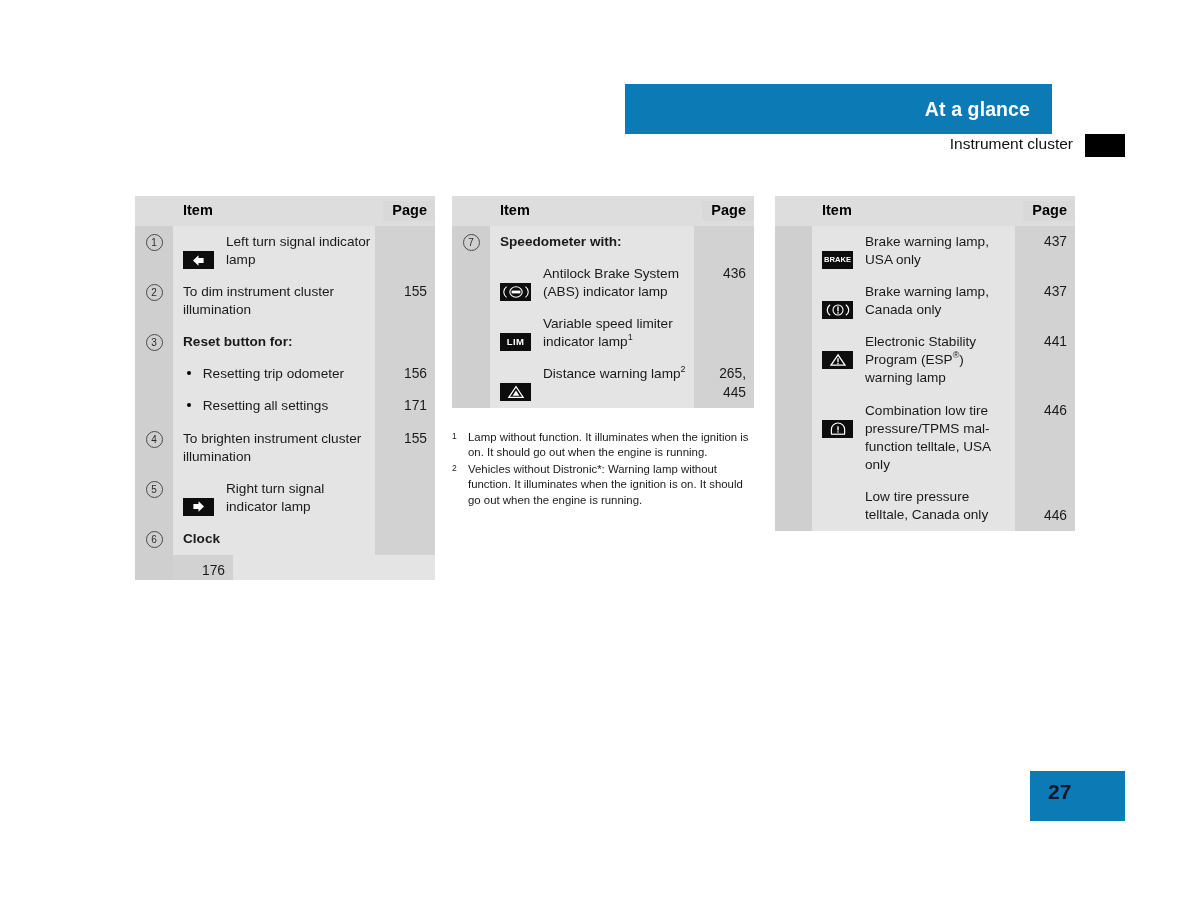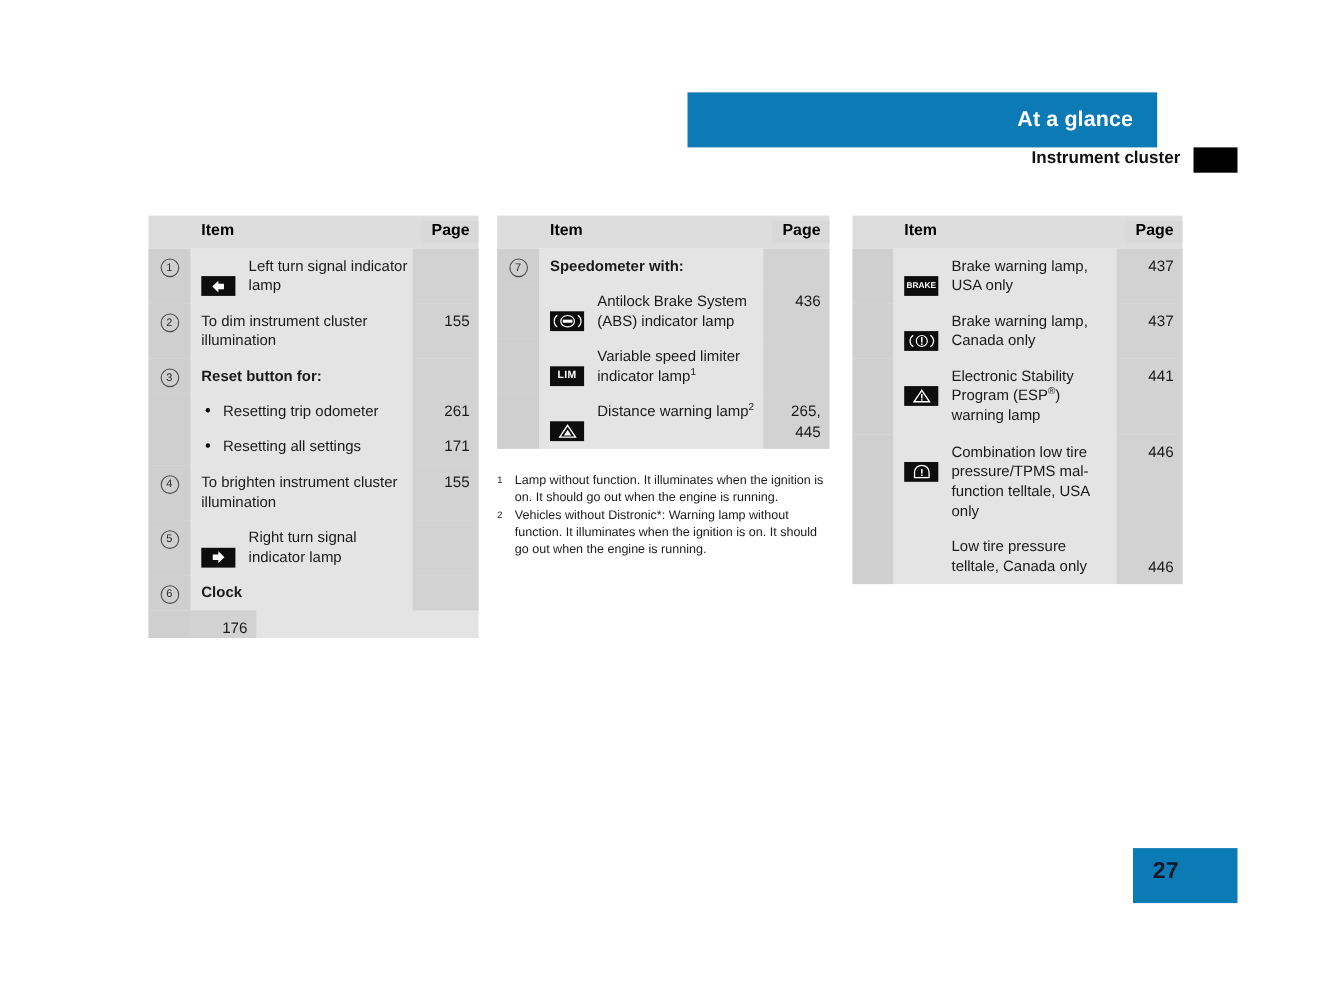--- a/index.html
+++ b/index.html
@@ -41,21 +41,21 @@
     left: 625px;
     top: 134px;
     width: 500px;
     height: 24px;
   }
   #subheader-title {
     position: absolute;
     right: 52px;
     top: 1px;
     font-size: 15.5px;
-    font-weight: bold;
+    font-weight: normal;
     color: #111111;
     white-space: nowrap;
   }
   #subheader-marker {
     position: absolute;
     right: 0px;
     top: 0px;
     width: 40px;
     height: 23px;
     background: #000000;
@@ -281,21 +281,21 @@
       <div class="col-page"><span></span></div>
     </div>
 
     <div class="row bullet-row">
       <div class="col-num"></div>
       <div class="col-item">
         <span class="bullet"><span class="bullet-dot"></span></span>
         <span class="bullet-txt">Resetting trip odometer</span>
       </div>
       <div class="col-page">
-        <span>261</span>
+        <span>156</span>
       </div>
     </div>
 
     <div class="row bullet-row">
       <div class="col-num"></div>
       <div class="col-item">
         <span class="bullet"><span class="bullet-dot"></span></span>
         <span class="bullet-txt">Resetting all settings</span>
       </div>
       <div class="col-page">

